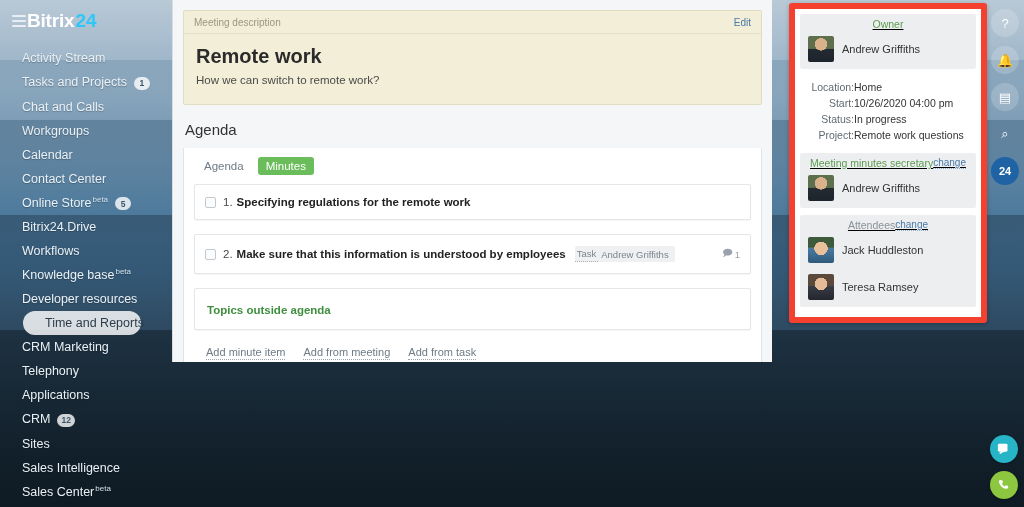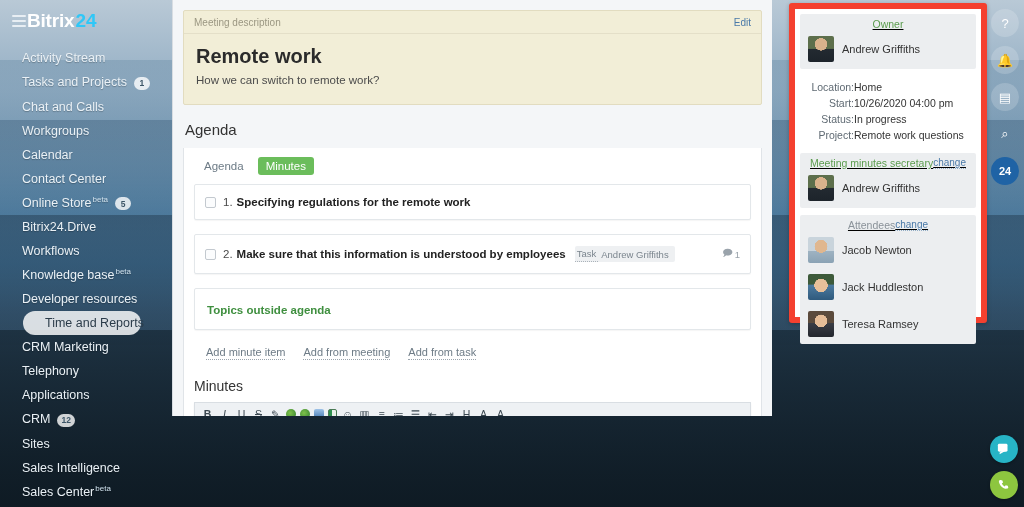--- a/index.html
+++ b/index.html
@@ -62,21 +62,21 @@
     display: inline-flex; align-items: center; justify-content: center;
     min-width: 16px; height: 13px; padding: 0 4px;
     margin-left: 7px;
     background: rgba(255,255,255,0.80); color: #3c5567;
     border-radius: 8px; font-size: 8.5px; font-weight: bold;
     text-shadow: none;
   }
 
   
   #content {
-    position: absolute; left: 172px; top: 0; width: 600px; height: 416px;
+    position: absolute; left: 172px; top: 0; width: 600px; height: 362px;
     background: #f4f6f8;
     border-left: 1px solid #d8dde2;
     z-index: 6;
     overflow: hidden;
   }
   #content-scroll { padding: 10px 10px 0 10px; }
 
   .desc-card {
     background: #f2eed7;
     border: 1px solid #e2dcc0;
@@ -429,24 +429,20 @@
     </div>
   </div>
 
   <div class="rp-card">
     <div class="rp-head">
       <span class="rp-head-title grey">Attendees</span>
       <span class="rp-change">change</span>
     </div>
     <div id="attendee-list">
         <div class="person">
-          <span class="avatar av2"></span>
-          <span class="person-name">Jacob Newton</span>
-        </div>
-        <div class="person">
           <span class="avatar av3"></span>
           <span class="person-name">Jack Huddleston</span>
         </div>
         <div class="person">
           <span class="avatar av4"></span>
           <span class="person-name">Teresa Ramsey</span>
         </div>
       </div>
   </div>
 

